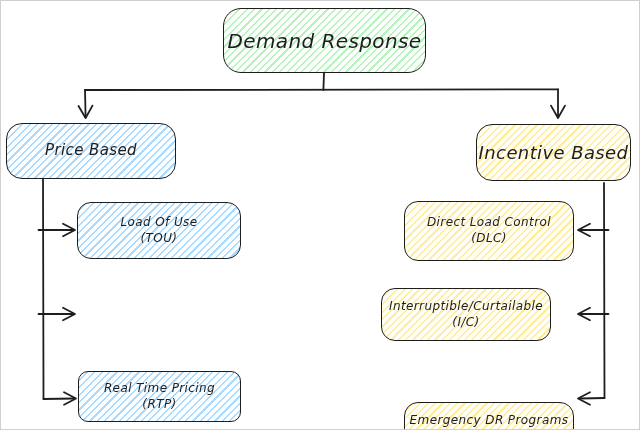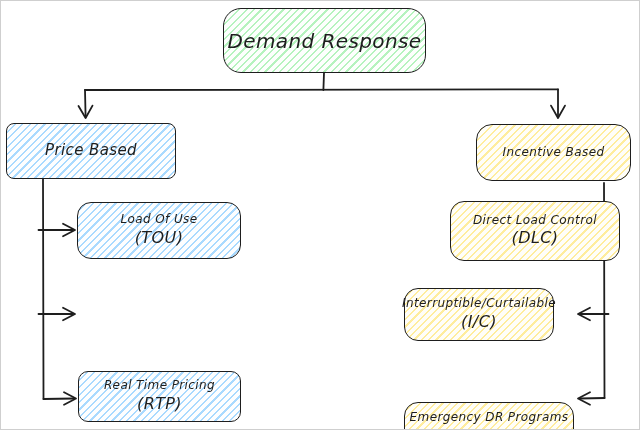--- a/index.html
+++ b/index.html
@@ -37,29 +37,29 @@
     background:repeating-linear-gradient(135deg,
       rgba(165,216,255,0.95) 0px, rgba(165,216,255,0.95) 1.6px,
       rgba(255,255,255,0) 1.6px, rgba(255,255,255,0) 5.2px) #fdfeff;
   }
   .fill-yellow{
     background:repeating-linear-gradient(135deg,
       rgba(255,236,153,0.95) 0px, rgba(255,236,153,0.95) 1.6px,
       rgba(255,255,255,0) 1.6px, rgba(255,255,255,0) 5.2px) #fffef9;
   }
   .root-node{left:222px;top:7px;width:203px;height:65px;border-radius:18px;font-size:20px;}
-  .branch-price{left:5px;top:122px;width:170px;height:56px;border-radius:8px;font-size:15px;}
-  .branch-incentive{left:475px;top:123px;width:155px;height:57px;border-radius:16px;font-size:12px;}
+  .branch-price{left:5px;top:122px;width:170px;height:56px;border-radius:16px;font-size:15px;}
+  .branch-incentive{left:475px;top:123px;width:155px;height:57px;border-radius:16px;font-size:18px;}
   .leaf{border-radius:14px;font-size:12px;}
-  .leaf .sub{font-size:16px;}
+  .leaf .sub{font-size:12px;}
   .leaf-tou {left:76px; top:201px;width:164px;height:57px;}
   .leaf-cpp {left:75px; top:287px;width:165px;height:55px;}
   .leaf-rtp {left:77px; top:370px;width:163px;height:51px;border-radius:10px;}
-  .leaf-dlc {left:403px;top:200px;width:170px;height:60px;margin-left:46px;}
-  .leaf-ic  {left:403px;top:287px;width:150px;height:53px;}
+  .leaf-dlc {left:403px;top:200px;width:170px;height:60px;}
+  .leaf-ic  {left:380px;top:287px;width:170px;height:53px;}
   .leaf-edpr{left:403px;top:369px;width:170px;height:53px;margin-top:32px;}
   .lbl{white-space:pre-line;}
 </style>
 </head>
 <body>
 
 <div class="canvas">
 
   <svg class="wires" viewBox="0 0 640 430">
     <g stroke="#1e1e1e" stroke-width="1.8" fill="none" stroke-linecap="round" stroke-linejoin="round">

